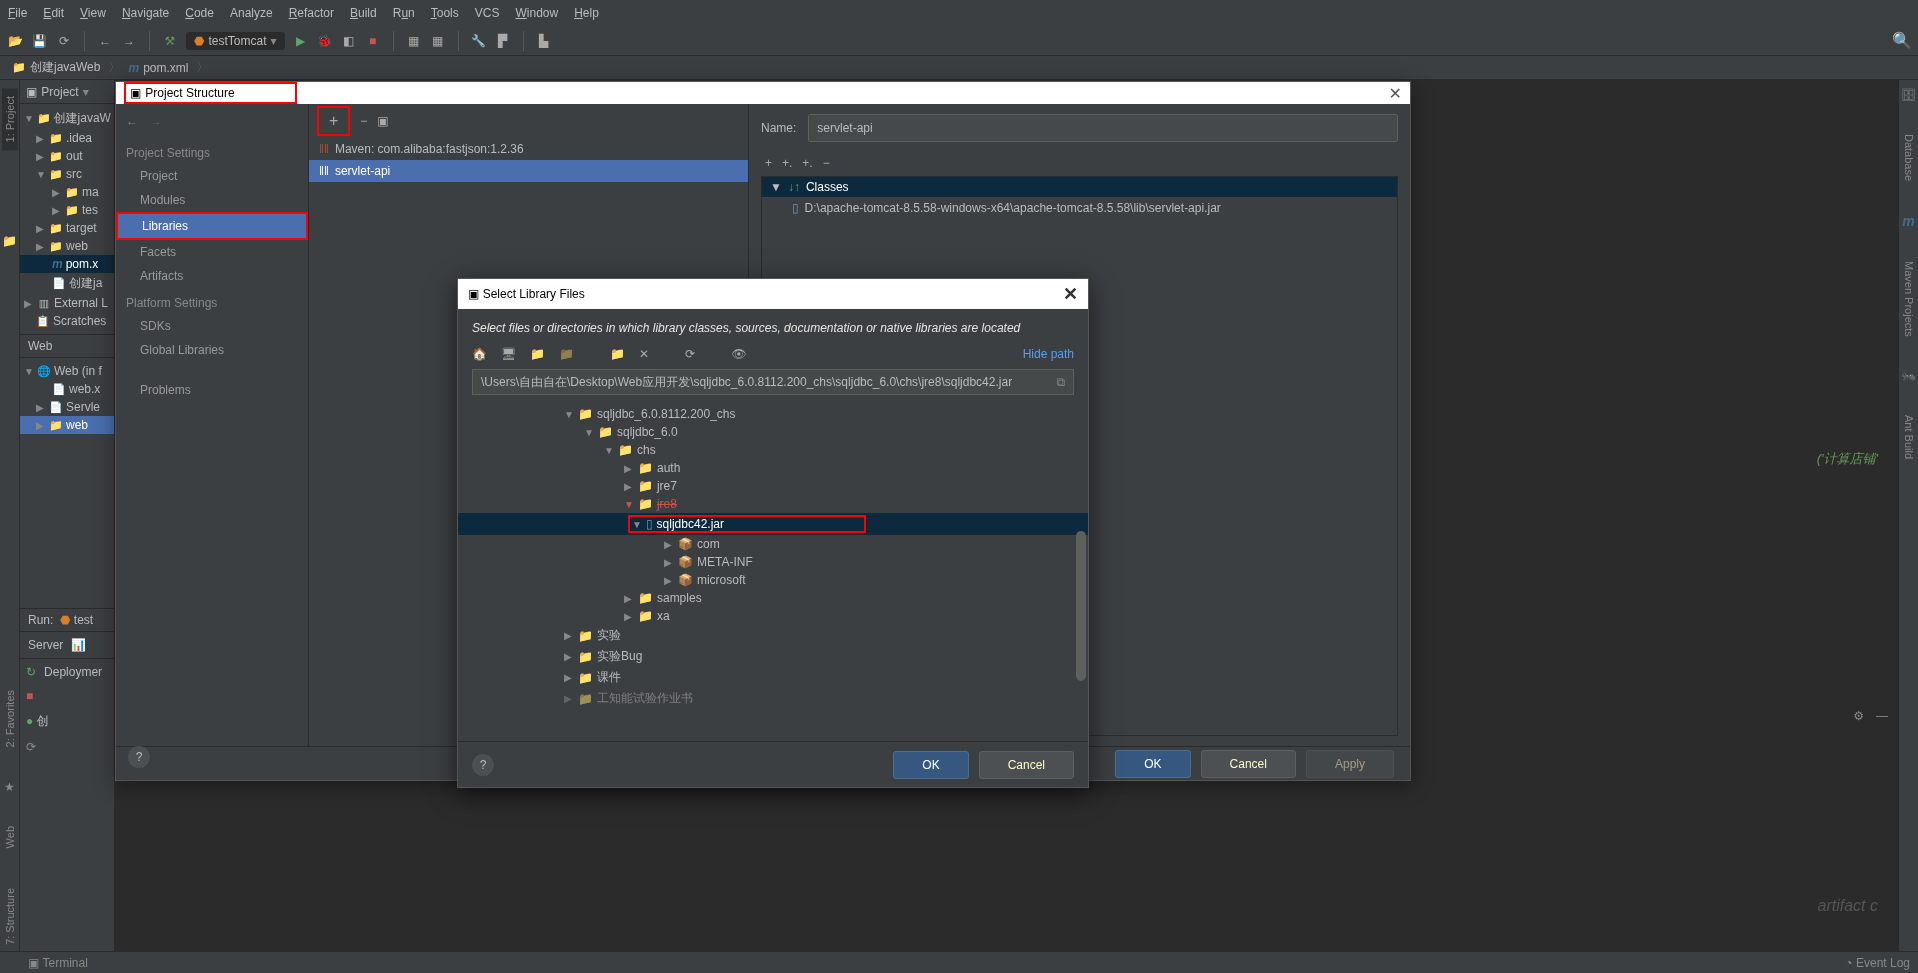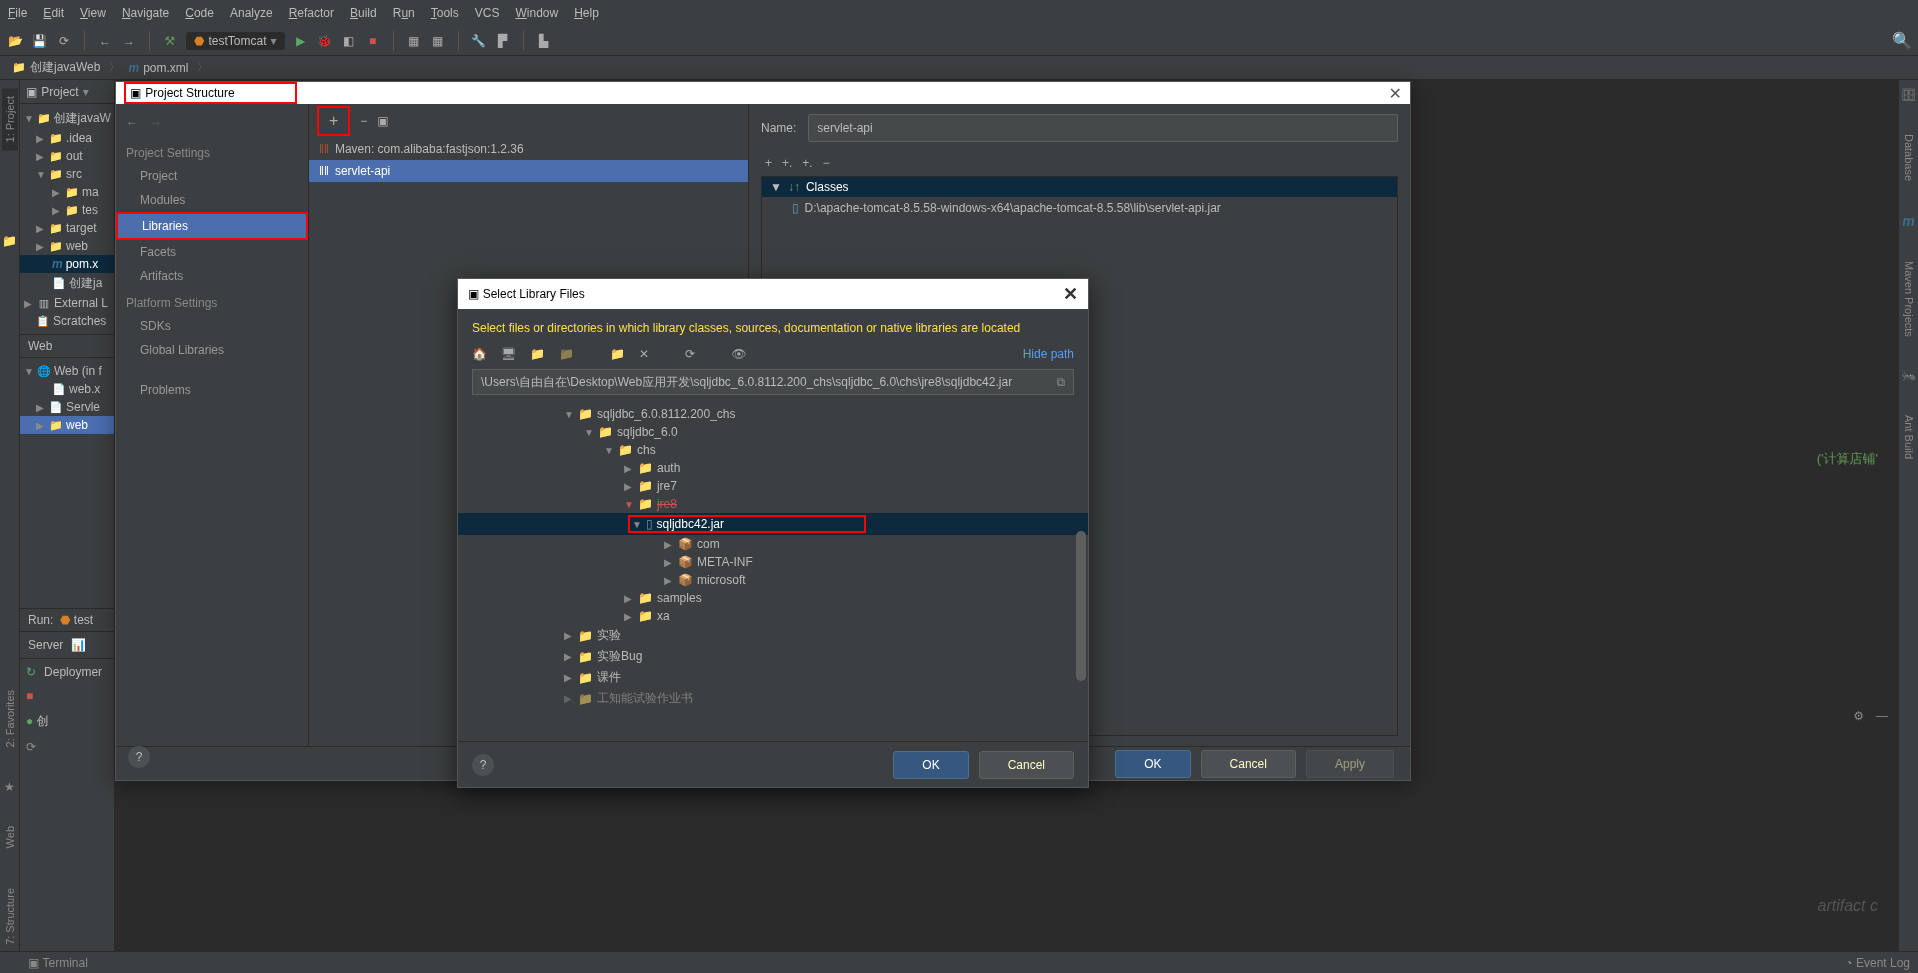--- a/index.html
+++ b/index.html
@@ -33,21 +33,21 @@
 .fold-icon { width: 14px; height: 14px; display: inline-flex; align-items: center; justify-content: center; font-size: 11px; }
 .orange { color: #d97f26; }
 .blue { color: #6897bb; }
 .maven-m { color: #3c6e8f; font-weight: bold; font-style: italic; }
 .run-header { height: 24px; display: flex; align-items: center; padding: 0 8px; border-top: 1px solid #2b2b2b; border-bottom: 1px solid #2b2b2b; }
 
 .right-gutter { width: 20px; background: #3c3f41; border-left: 1px solid #2b2b2b; display: flex; flex-direction: column; align-items: center; padding-top: 8px; gap: 24px; position: absolute; right: 0; top: 0; bottom: 0;}
 .right-gutter .vtab { writing-mode: vertical-rl; color: #888; font-size: 11px; cursor: pointer; padding: 8px 2px; }
 
 .editor-area { flex: 1; background: #2b2b2b; position: relative; }
-.hint-text { position: absolute; right: 40px; top: 370px; color: #629755; font-size: 13px;}
+.hint-text { position: absolute; right: 40px; top: 370px; color: #629755; font-size: 13px; font-style: italic;}
 .artifact-hint { position: absolute; right: 40px; bottom: 38px; color: #555; font-size: 16px; font-style: italic; }
 
 .statusbar { height: 22px; background: #3c3f41; border-top: 1px solid #2b2b2b; display: flex; align-items: center; padding: 0 8px; justify-content: flex-end; gap: 12px; color: #888; position: absolute; bottom: 0; left: 0; right: 0; }
 
 
 .ps-dialog { position: absolute; left: 115px; top: 81px; width: 1296px; height: 700px; background: #3c3f41; border: 1px solid #555; box-shadow: 0 4px 20px rgba(0,0,0,0.4); z-index: 10; display: flex; flex-direction: column; }
 .ps-title { height: 30px; background: #fff; color: #000; display: flex; align-items: center; padding: 0 8px; justify-content: space-between; }
 .ps-title .redbox { border: 2px solid red; padding: 2px 60px 2px 4px; display: flex; align-items: center; gap: 4px; }
 .ps-close { font-size: 16px; color: #555; cursor: pointer; }
 .ps-body { flex: 1; display: flex; }
@@ -77,21 +77,21 @@
 
 .ps-footer { height: 46px; border-top: 1px solid #2b2b2b; display: flex; align-items: center; justify-content: flex-end; padding: 0 16px; gap: 10px; }
 .ps-btn { padding: 6px 28px; background: #4c5052; border: 1px solid #5e6060; color: #fef9c3; border-radius: 3px; cursor: pointer; }
 .ps-btn.primary { background: #365880; border-color: #4c708c; color: #fff; }
 .ps-btn.disabled { opacity: 0.5; }
 
 
 .slf-dialog { position: absolute; left: 457px; top: 278px; width: 632px; height: 510px; background: #3c3f41; border: 1px solid #555; box-shadow: 0 6px 24px rgba(0,0,0,0.6); z-index: 20; display: flex; flex-direction: column; }
 .slf-title { height: 30px; background: #fff; color: #000; display: flex; align-items: center; justify-content: space-between; padding: 0 10px; }
 .slf-close { font-size: 18px; color: #333; cursor: pointer; font-weight: bold; }
-.slf-desc { padding: 12px 14px 10px; color: #fde047; }
+.slf-desc { padding: 12px 14px 10px; color: #e5e5e5; font-style: italic; }
 .slf-tb { display: flex; align-items: center; padding: 2px 14px; gap: 14px; color: #aaa; }
 .slf-tb .spacer { flex: 1; }
 .slf-hide { color: #589df6; cursor: pointer; }
 .slf-path { margin: 6px 14px; background: #45494a; border: 1px solid #5e6060; padding: 5px 8px; color: #bbb; display: flex; align-items: center; }
 .slf-path input { flex: 1; background: transparent; border: none; color: #bbb; outline: none; }
 .slf-tree { flex: 1; overflow: auto; padding: 4px 14px; position: relative; }
 .slf-row { display: flex; align-items: center; gap: 4px; padding: 2px 0; white-space: nowrap; }
 .slf-row.selected { background: #0d293e; color: #fff; margin: 0 -14px; padding-left: 14px; padding-right: 14px; }
 .slf-scrollbar { position: absolute; right: 2px; top: 130px; width: 10px; height: 150px; background: #5e6060; border-radius: 5px; }
 .slf-hint { text-align: center; color: #777; font-size: 11px; padding: 2px 0 6px; }

